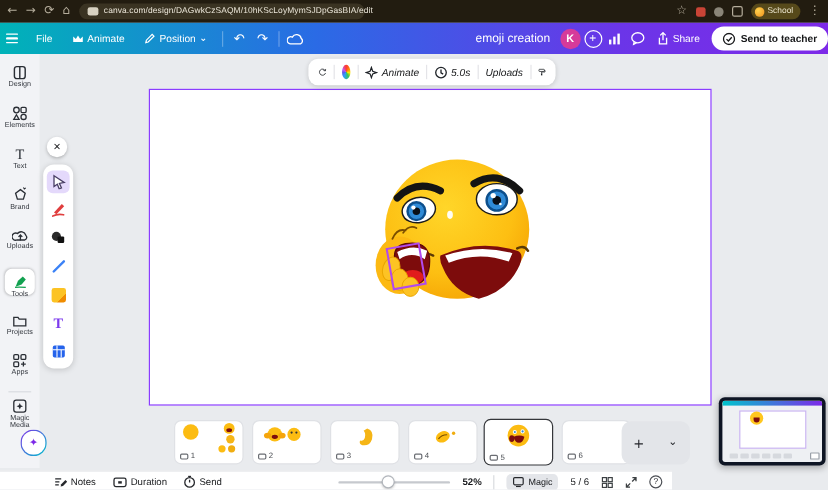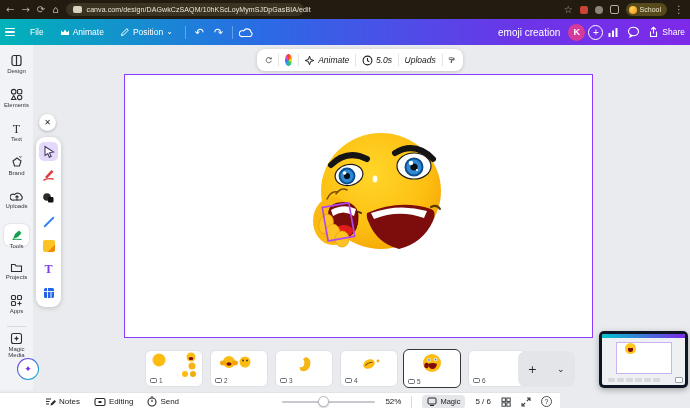--- a/index.html
+++ b/index.html
@@ -163,20 +163,27 @@
       <svg width="13" height="12" viewBox="0 0 13 12">
           <ellipse cx="6.5" cy="5.5" rx="5" ry="4.2" fill="none" stroke="#fff" stroke-width="1.1"></ellipse>
           <path d="M3.5 9 L3 11 L5.5 9.6" fill="none" stroke="#fff" stroke-width="1.1"></path>
         </svg>
     </div>
     <div class="h-item" style="padding:0 5px">
       <svg width="11" height="12" viewBox="0 0 11 12">
           <path d="M2.5 5.5 v5 h6 v-5 M5.5 7.5 V1.5 M3.2 3.5 L5.5 1.2 L7.8 3.5" fill="none" stroke="#fff" stroke-width="1.1"></path>
         </svg>
       <span>Share</span>
+    </div>
+    <div class="send-btn">
+      <svg width="11" height="11" viewBox="0 0 11 11">
+          <circle cx="5.5" cy="5.5" r="4.6" fill="none" stroke="#17181a" stroke-width="1.1"></circle>
+          <path d="M3.4 5.6 L5 7.2 L7.8 4" fill="none" stroke="#17181a" stroke-width="1.1"></path>
+        </svg>
+      <span>Send to teacher</span>
     </div>
   </div>
 </div>
 
 <div class="abs sidebar">
   <div class="sb-item" style="top:9px">
     <svg width="13" height="13" viewBox="0 0 13 13">
         <rect x="2" y="1.5" width="9" height="10" rx="2" fill="none" stroke="#2a2e35" stroke-width="1.2"></rect>
         <line x1="6.5" y1="1.5" x2="6.5" y2="11.5" stroke="#2a2e35" stroke-width="1.2"></line>
       </svg>
@@ -470,35 +477,35 @@
         <path d="M1 2 h5 M1 4.5 h3.5 M1 7 h3" stroke="#26282c" stroke-width="1"></path>
         <path d="M5.5 8.5 L6 6.5 L9.5 3 L11 4.5 L7.5 8 Z" fill="#26282c"></path>
       </svg>
     <span>Notes</span>
   </div>
   <div class="st-item" style="margin-left:14px">
     <svg width="12" height="10" viewBox="0 0 12 10">
         <rect x="1" y="1.5" width="10" height="7" rx="1.5" fill="none" stroke="#26282c" stroke-width="1.1"></rect>
         <rect x="4.5" y="4" width="3" height="2" fill="#26282c"></rect>
       </svg>
-    <span>Editing</span>
+    <span>Duration</span>
   </div>
   <div class="st-item" style="margin-left:14px">
     <svg width="10" height="11" viewBox="0 0 10 11">
         <circle cx="5" cy="6" r="4" fill="none" stroke="#26282c" stroke-width="1.1"></circle>
         <path d="M5 6 V3.8 M3.8 1 h2.4" stroke="#26282c" stroke-width="1.1"></path>
       </svg>
     <span>Send</span>
   </div>
 
   <div style="margin-left:auto; display:flex; align-items:center; gap:10px; padding-right:8px;">
     <div class="slider-track">
       <span class="slider-handle"></span>
     </div>
-    <span style="font-weight:normal">52%</span>
+    <span style="font-weight:bold">52%</span>
     <span style="width:1px; height:12px; background:#d9dbdf"></span>
     <div class="pages-btn">
       <svg width="10" height="9" viewBox="0 0 10 9">
           <rect x="1" y="1" width="8" height="6" rx="1" fill="none" stroke="#26282c" stroke-width="1"></rect>
           <path d="M3 8.5 h4" stroke="#26282c" stroke-width="1"></path>
         </svg>
       <span>Magic</span>
     </div>
     <span>5 / 6</span>
     <svg width="10" height="10" viewBox="0 0 10 10">

